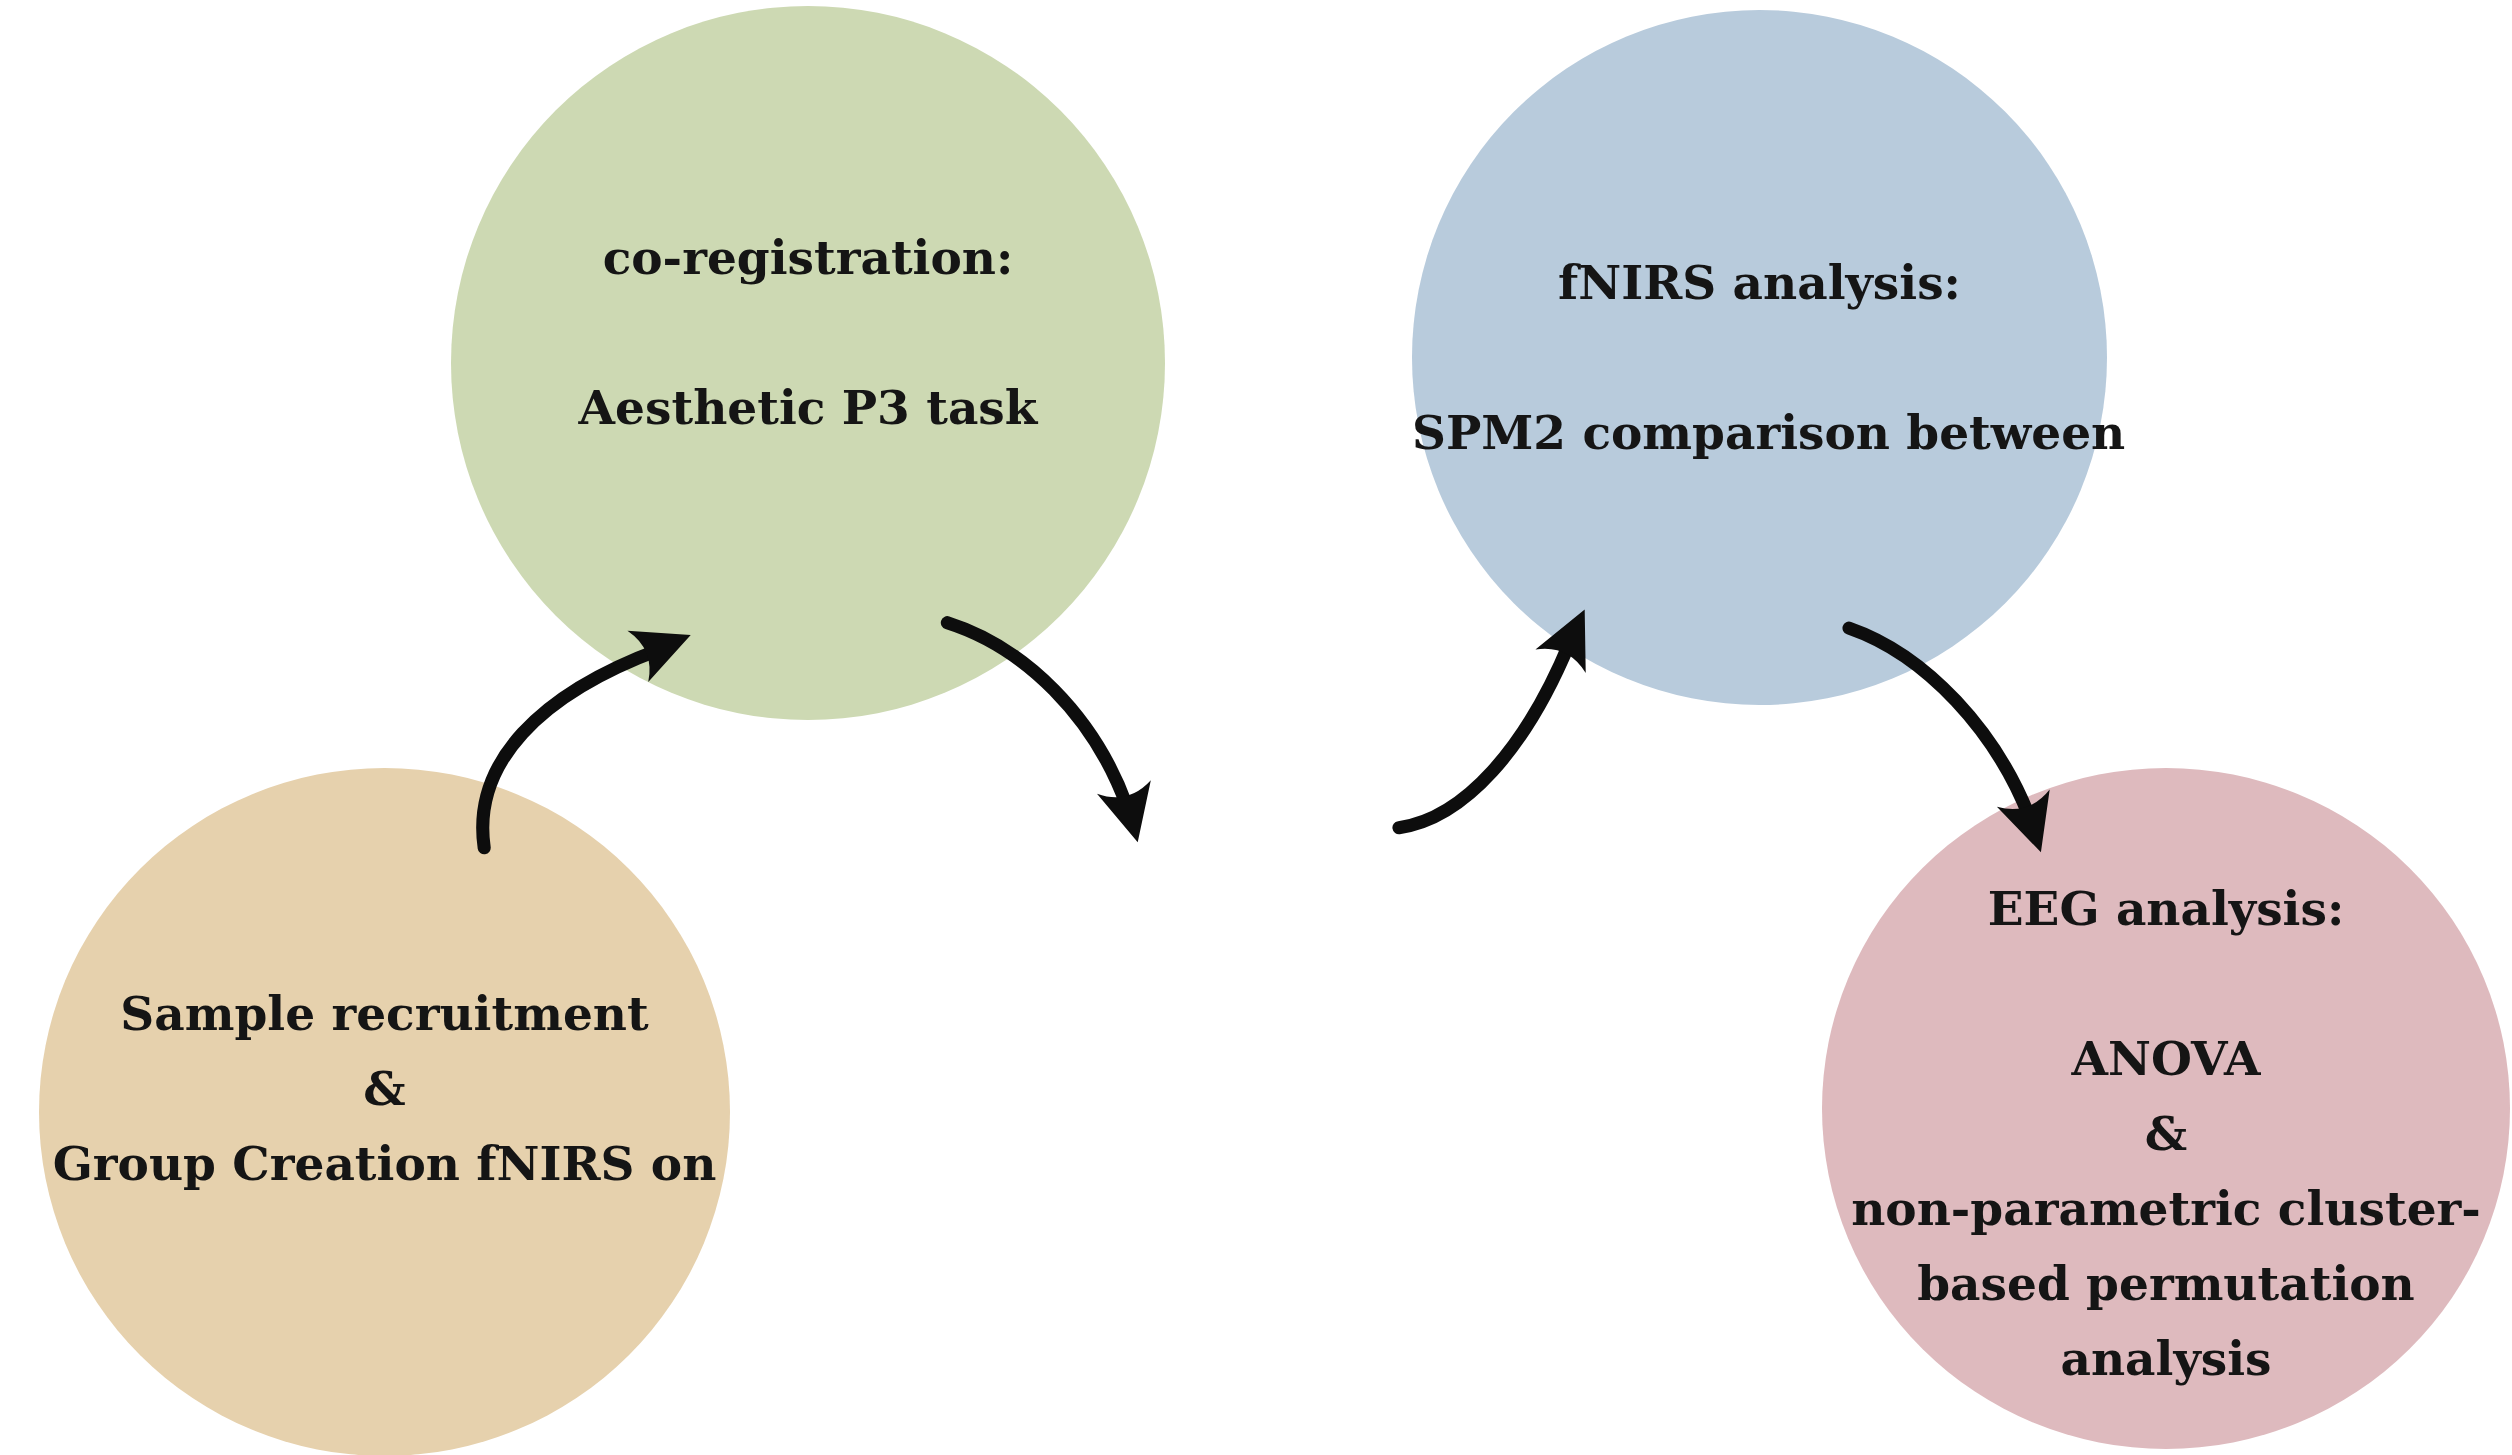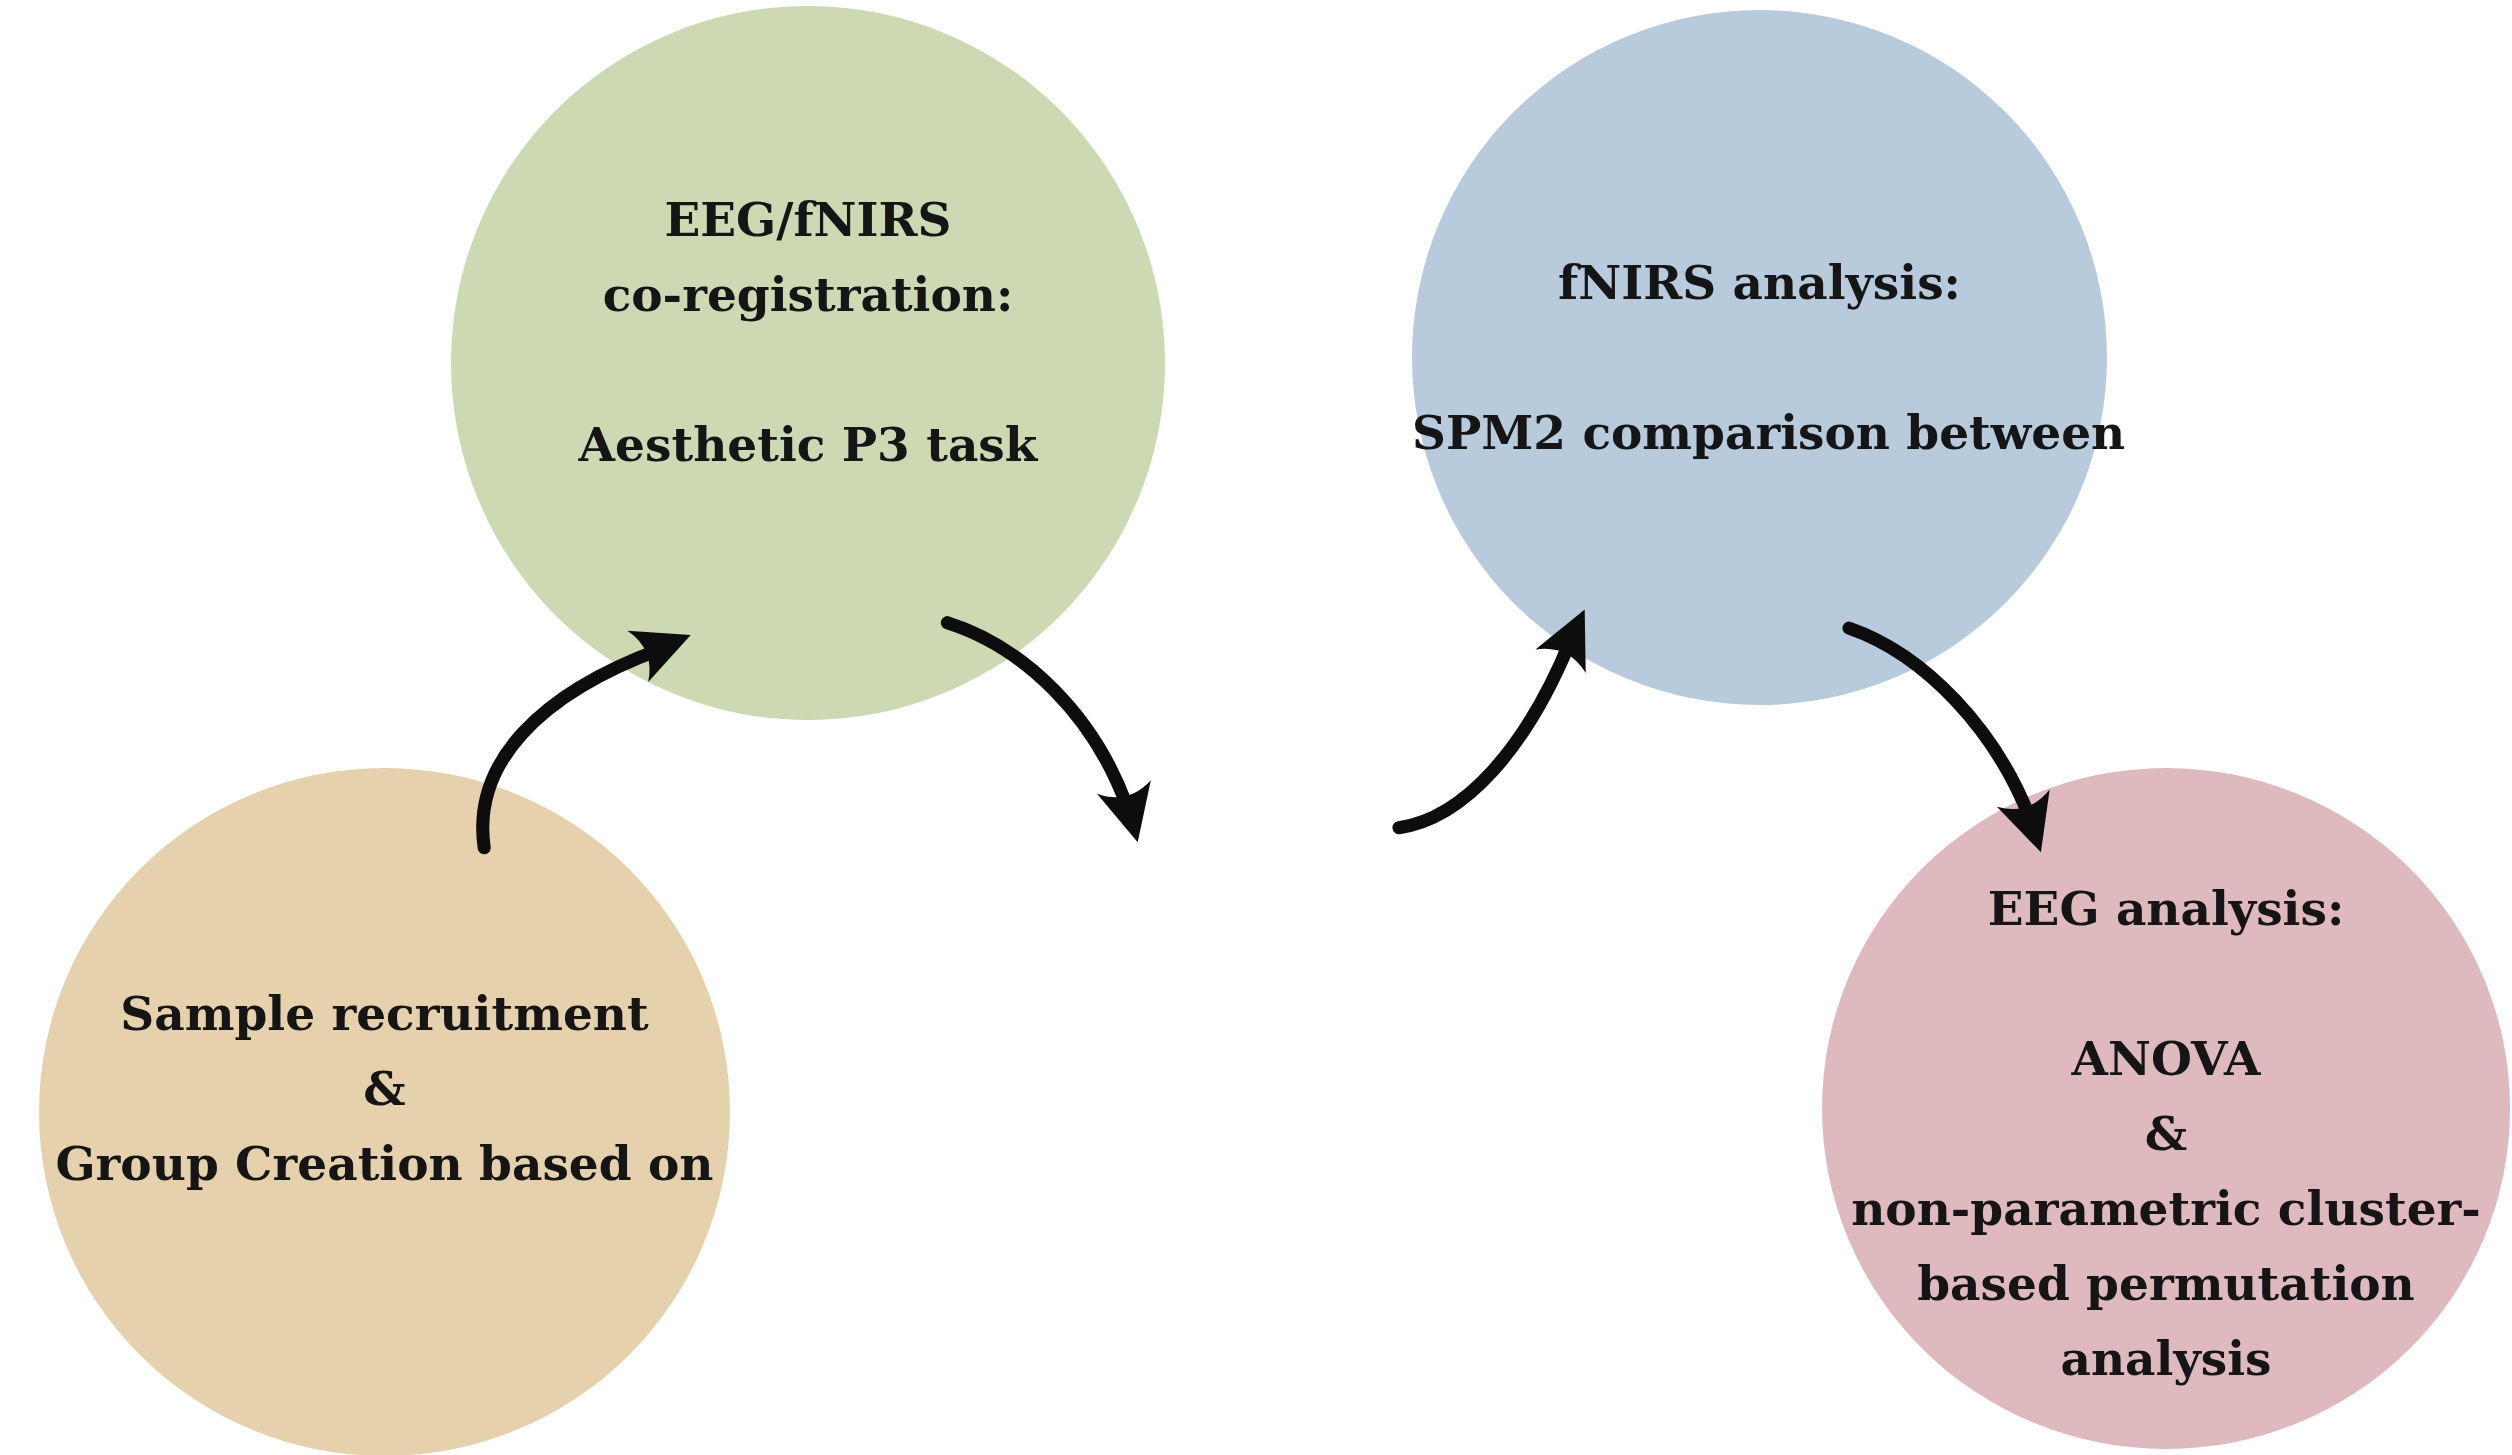--- a/index.html
+++ b/index.html
@@ -60,27 +60,26 @@
 </style>
 </head>
 <body>
 
 <div class="canvas">
 
   <div class="node n1" style="background-color: rgb(230, 209, 173);">
     <div class="node-text">
       <div class="line">Sample recruitment</div>
       <div class="line">&amp;</div>
-      <div class="line">Group Creation based on</div>
+      <div class="line">Group Creation fNIRS on</div>
     </div>
   </div>
 
   <div class="node n2" style="background-color: rgb(205, 217, 179);">
     <div class="node-text">
-      <div class="line">EEG/fNIRS</div>
       <div class="line">co-registration:</div>
       <div class="line"></div>
       <div class="line">Aesthetic P3 task</div>
     </div>
   </div>
 
 
   <div class="node n4" style="background-color: rgb(184, 203, 220); margin-left: 41px;">
     <div class="node-text">
       <div class="line">fNIRS analysis:</div>

